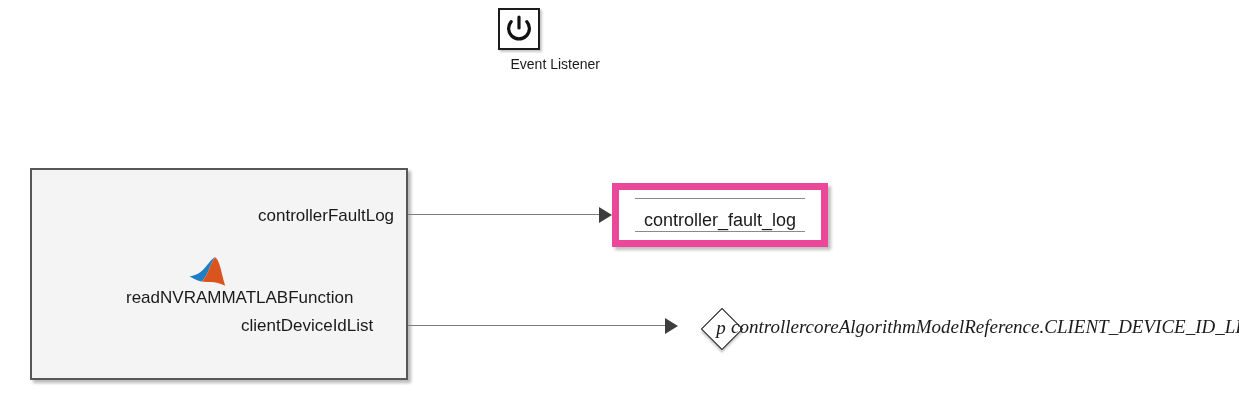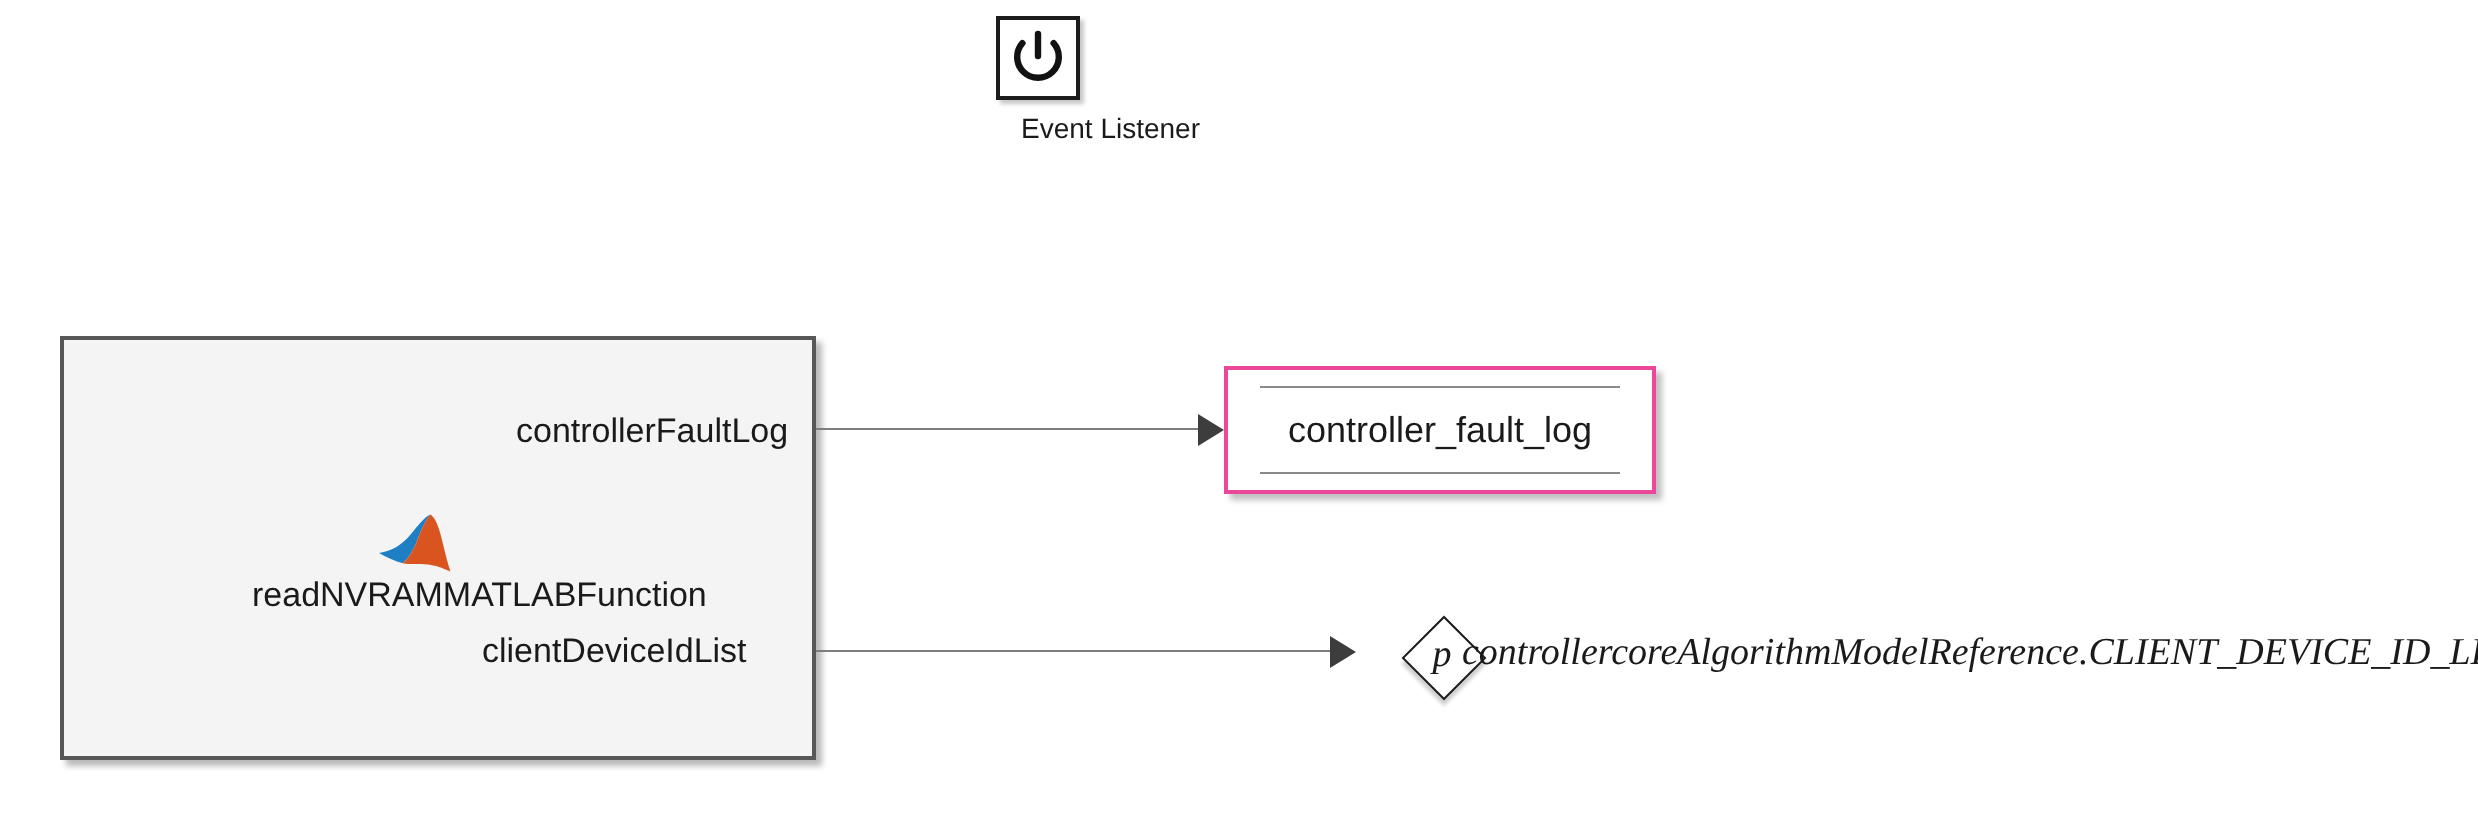--- a/index.html
+++ b/index.html
@@ -121,21 +121,21 @@
 
   
   #datastore-block {
     position: absolute;
     left: 612px;
     top: 183px;
     width: 216px;
     height: 64px;
     box-sizing: border-box;
     background: #ffffff;
-    border: 2px solid #ec4899;
+    border: 7px solid #ec4899;
     box-shadow: 3px 3px 3px rgba(0,0,0,0.25);
   }
   .ds-rule {
     position: absolute;
     left: 16px;
     right: 16px;
     height: 1px;
     background: #8a8a8a;
   }
   .ds-rule.top { top: 8px; }

